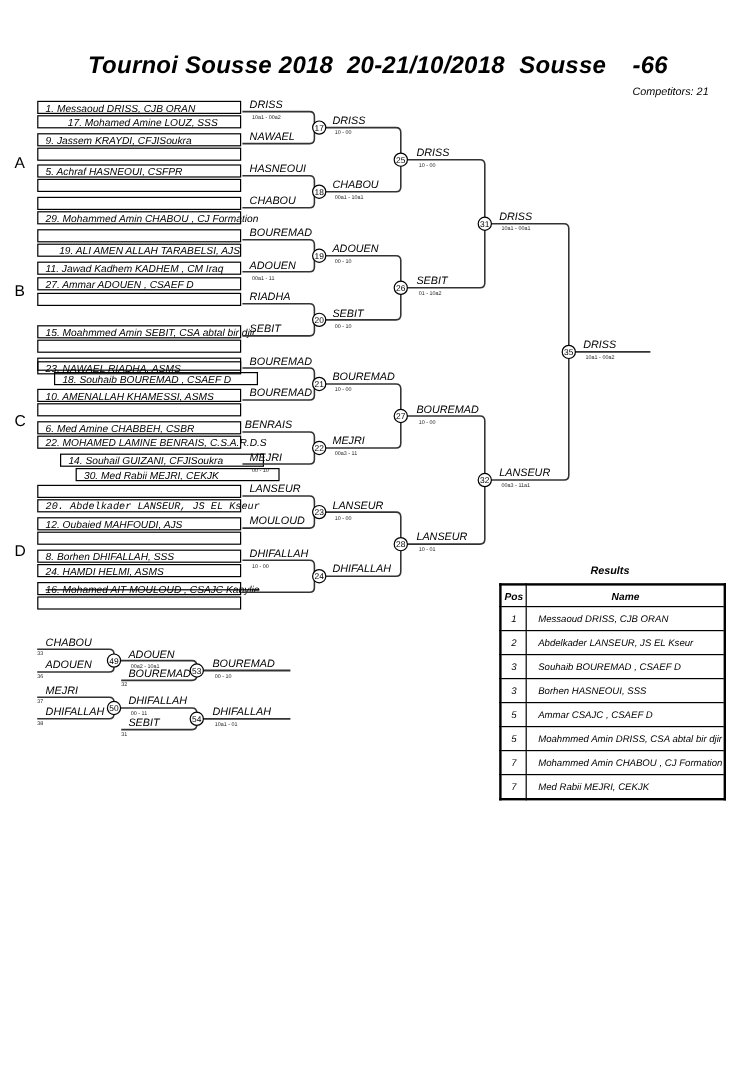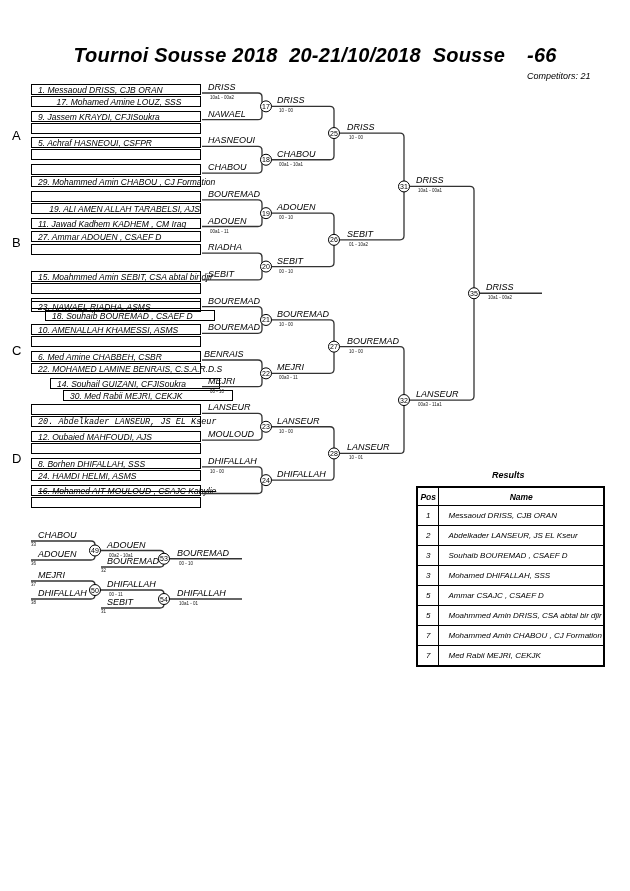--- a/index.html
+++ b/index.html
@@ -261,21 +261,21 @@
       <tr>
         <td class="pos">2</td>
         <td class="nm">Abdelkader LANSEUR, JS EL Kseur</td>
       </tr>
       <tr>
         <td class="pos">3</td>
         <td class="nm">Souhaib BOUREMAD , CSAEF D</td>
       </tr>
       <tr>
         <td class="pos">3</td>
-        <td class="nm">Mohamed DHIFALLAH, SSS</td>
+        <td class="nm">Borhen HASNEOUI, SSS</td>
       </tr>
       <tr>
         <td class="pos">5</td>
         <td class="nm">Ammar CSAJC , CSAEF D</td>
       </tr>
       <tr>
         <td class="pos">5</td>
         <td class="nm">Moahmmed Amin DRISS, CSA abtal bir djir</td>
       </tr>
       <tr>

